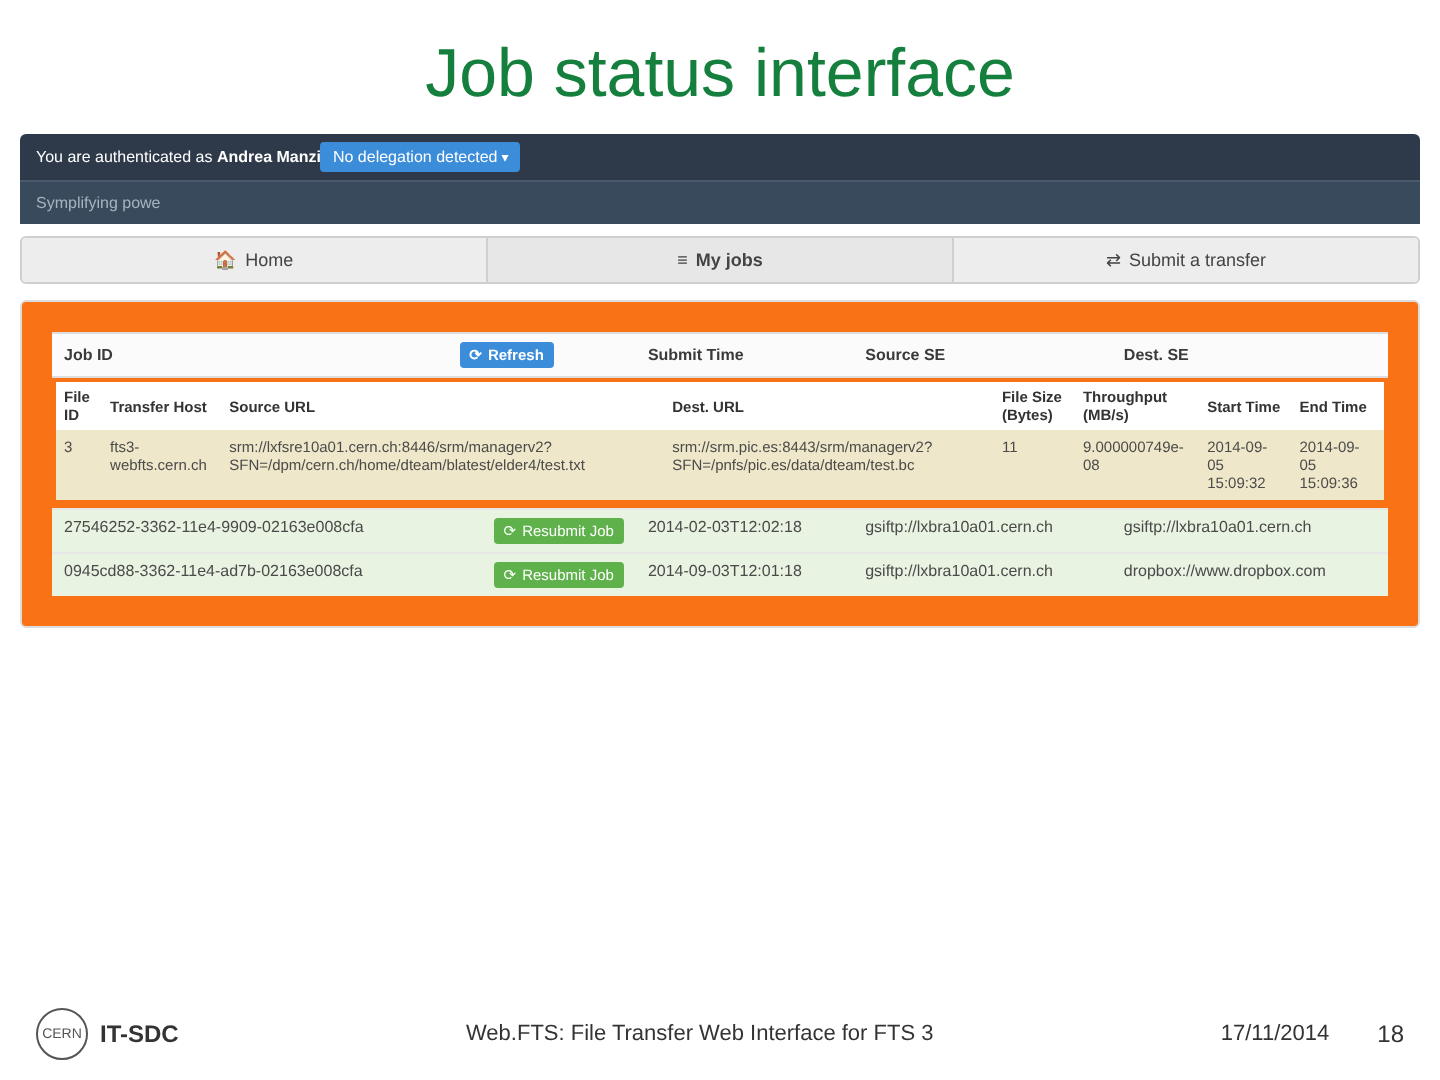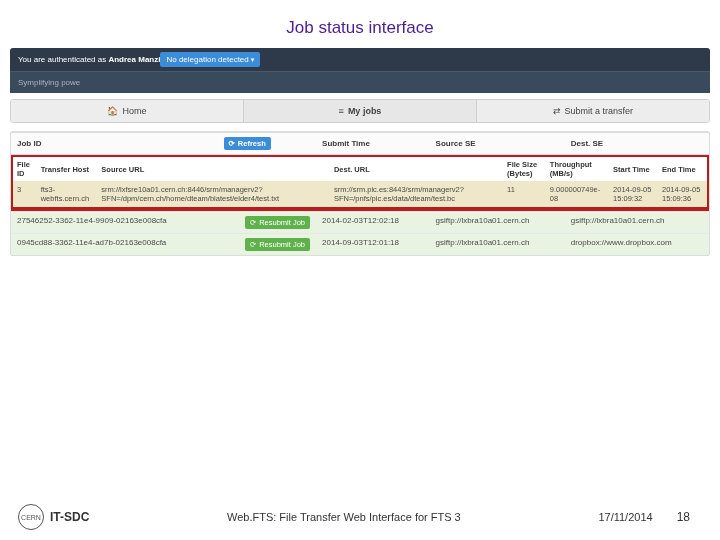--- a/index.html
+++ b/index.html
@@ -1,54 +1,54 @@
 <!DOCTYPE html>
 <html><head>
 <meta charset="utf-8">
 <style>
   * { box-sizing: border-box; margin: 0; padding: 0; }
   body { font-family: Arial, Helvetica, sans-serif; background: #fff; width: 720px; height: 540px; position: relative; }
-  .slide-title { font-size: 17px; font-weight: normal; text-align: center; padding: 18px 0 10px; color: #4c1d95; }
+  .slide-title { font-size: 34px; font-weight: normal; text-align: center; padding: 18px 0 10px; color: #15803d; }
 
   .app { margin: 0 10px; font-size: 9px; color: #333; }
 
   .auth-bar { background: #2e3a4a; color: #fff; padding: 4px 8px; display:flex; align-items:center; border-radius: 3px 3px 0 0; }
   .auth-bar .auth-text { font-size: 8px; }
   .auth-bar b { font-weight: bold; }
   .no-deleg { background: #3b8cd9; color:#fff; font-size: 8px; padding: 3px 6px; border-radius: 2px; }
   .no-deleg .caret { font-size: 7px; margin-left:2px; }
 
   .brand-bar { background: #394a5c; color:#fff; padding: 6px 8px; display:flex; align-items:baseline; gap:6px; border-top: 1px solid #4a5a6c; }
   .brand { font-size: 13px; font-weight: normal; }
   .beta { color: #d0d7de; }
   .tagline { font-size: 8px; color:#a8b3bf; }
 
   .nav { display:flex; border:1px solid #cfcfcf; border-radius:3px; overflow:hidden; margin:6px 0 8px; background:#f1f1f1; }
   .nav-item { flex:1; text-align:center; padding:6px 4px; font-size:9px; color:#444; display:flex; align-items:center; justify-content:center; gap:4px; border-right:1px solid #cfcfcf; cursor:pointer; }
   .nav-item:last-child { border-right:none; }
   .nav-item.active { background:#e7e7e7; font-weight:bold; }
   .nav-item.dim { background:#ededed; }
 
-  .panel { border:1px solid #ddd; border-radius:3px; padding:0; background:#b91c1c; }
+  .panel { border:1px solid #ddd; border-radius:3px; padding:15px; background:#f97316; }
 
   table.jobs { border-collapse: collapse; width:100%; font-size:8px; }
   .hdr-row th { text-align:left; font-weight:bold; padding:4px 6px; color:#3a3a3a; border-top:1px solid #ddd; border-bottom:1px solid #ddd; background:#fbfbfb; }
   .refresh-cell { text-align:right; }
   .pill { display:inline-flex; align-items:center; gap:3px; background:#3b8cd9; color:#fff; border-radius:2px; padding:2px 5px; font-size:7.5px; white-space:nowrap; }
   .pill.green { background:#5fb14b; }
   .row td { padding:4px 6px; vertical-align:top; color:#4a4a4a; }
   .green-row td { background:#e9f3e2; }
   .collapsed-row td { border-top:1px solid #e7e7e7; }
 
   .sub-table { width:100%; border-collapse:collapse; margin-top:2px; }
   .sub-table th { text-align:left; font-weight:bold; padding:3px 4px; background:#fff; font-size:7.5px; color:#333; }
   .sub-table td { padding:4px 4px; font-size:7.5px; background:#fff; }
   .sub-table .gold td { background:#efe7c9; }
 
-  .footer { position:absolute; bottom:10px; left:0; right:12px; display:flex; align-items:center; padding:0 18px; font-size:12px; color:#333; }
+  .footer { position:absolute; bottom:10px; left:0; right:0; display:flex; align-items:center; padding:0 18px; font-size:12px; color:#333; }
   .footer .logo { display:flex; align-items:center; gap:6px; }
   .footer .cern { width:26px; height:26px; border:1.5px solid #555; border-radius:50%; display:flex; align-items:center; justify-content:center; font-size:7px; color:#555; }
   .footer .it { font-weight:bold; font-style:normal; }
   .footer .center { flex:1; text-align:center; font-size:11px; color:#333; }
   .footer .date { font-size:11px; margin-right:24px; }
   .footer .num { font-size:12px; }
 
   .ico { font-size:9px; }
 </style>
 </head>

